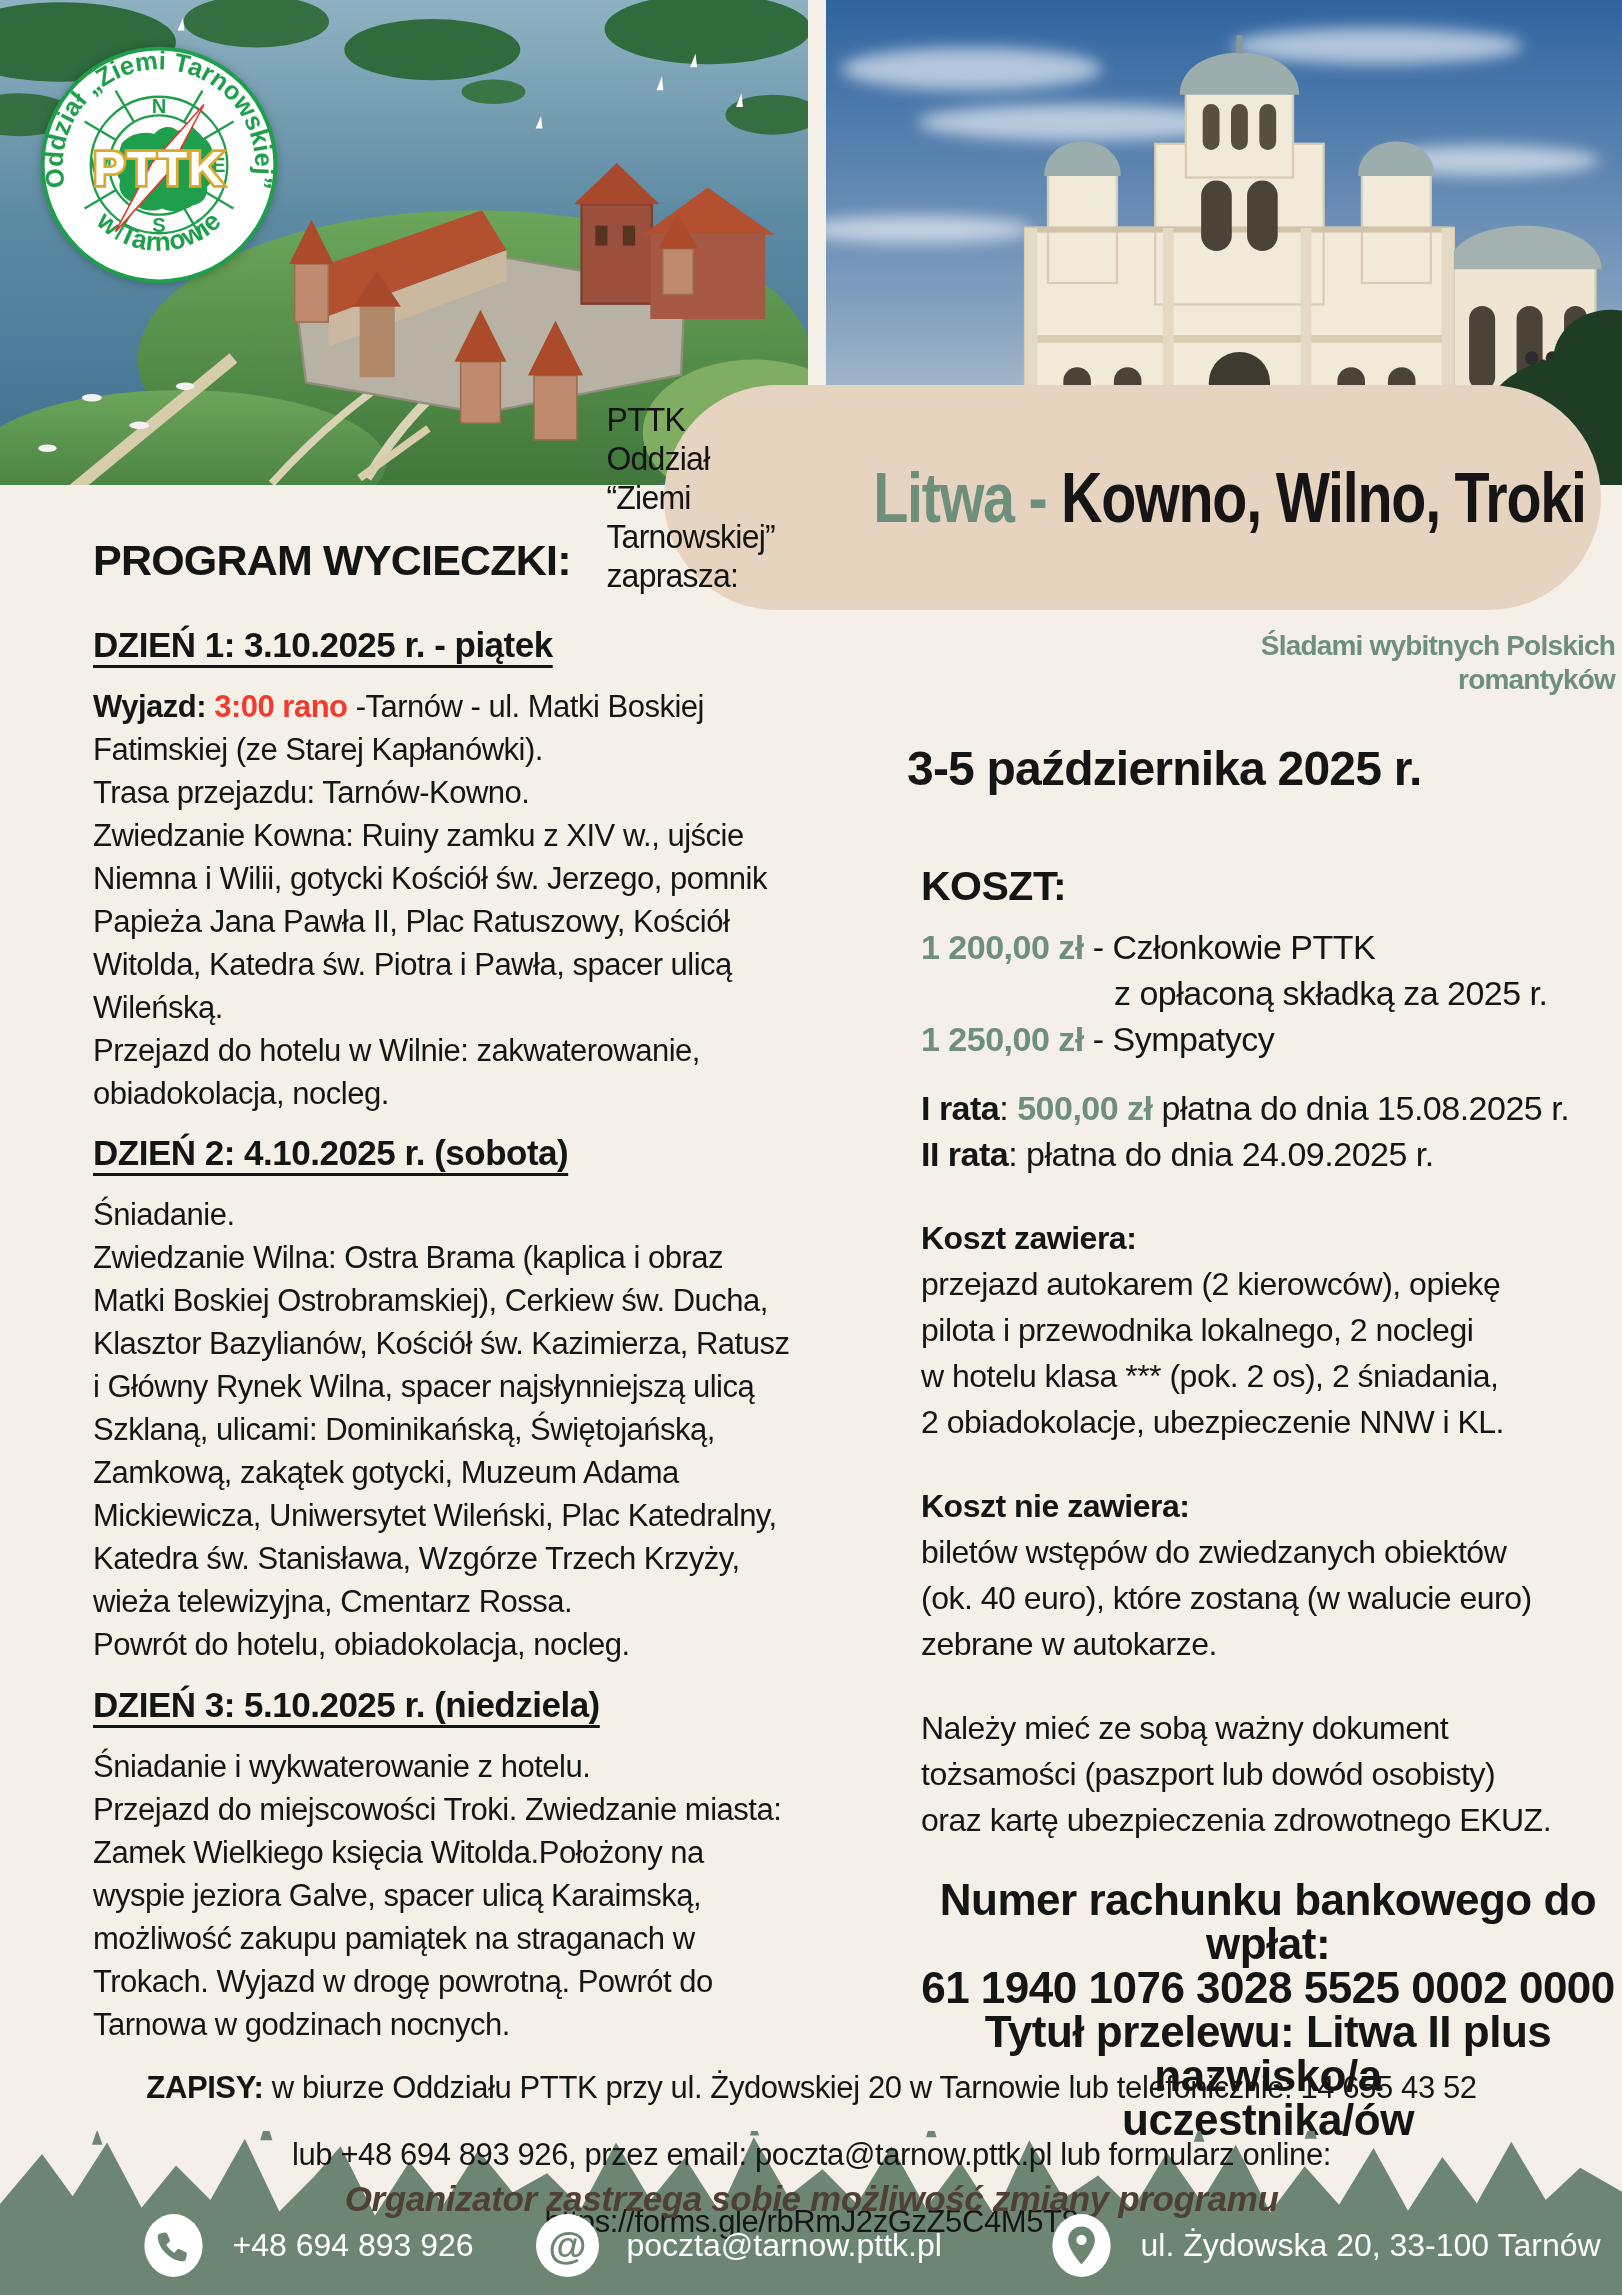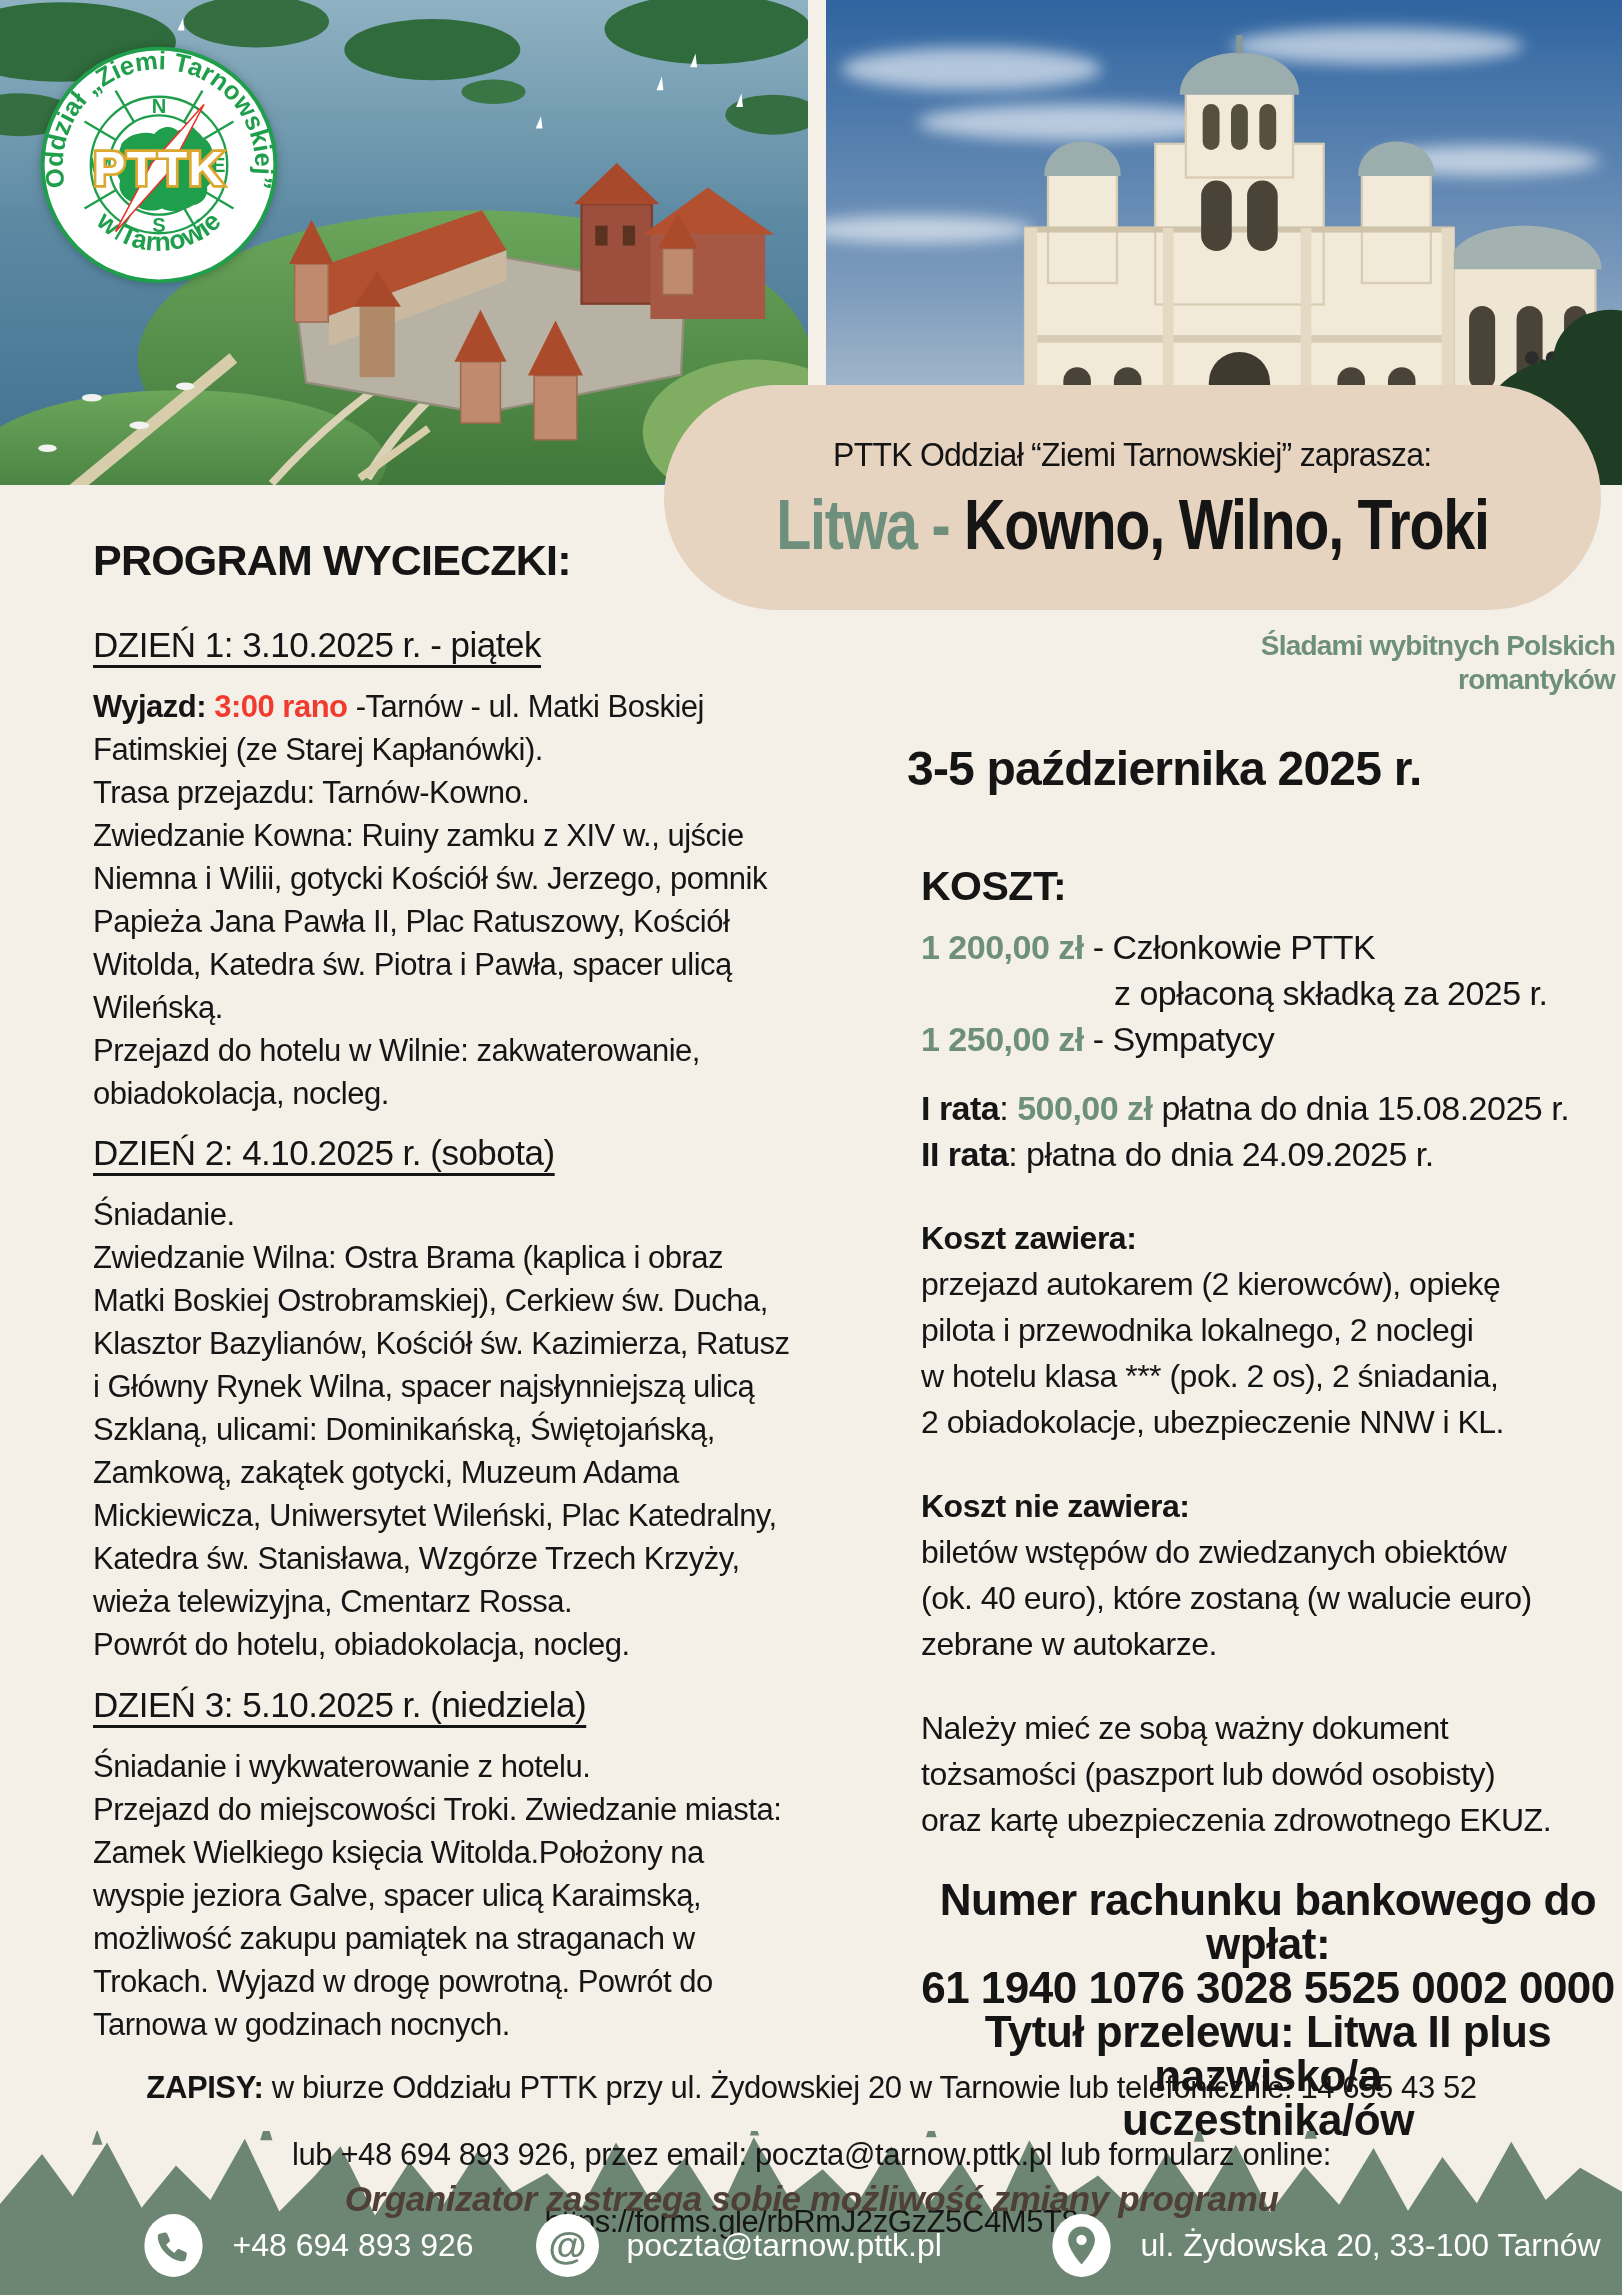--- a/index.html
+++ b/index.html
@@ -15,31 +15,31 @@
   .photo-left{position:absolute;left:0;top:0;width:808px;height:485px;overflow:hidden;}
   .photo-right{position:absolute;left:826px;top:0;width:797px;height:485px;overflow:hidden;}
   .photo-left svg,.photo-right svg{display:block;width:100%;height:100%;}
 
   
   .pttk-logo{position:absolute;left:38px;top:44px;width:242px;height:242px;z-index:4;}
   .pttk-logo svg{width:100%;height:100%;display:block;filter:drop-shadow(0 1.5px 4.6px rgba(0,0,0,.25));}
 
   
   .banner{position:absolute;left:664px;top:385px;width:937px;height:225px;z-index:3;
-    background:var(--beige);border-radius:116px;display:flex;flex-direction:column;
+    background:var(--beige);border-radius:116px;display:flex;
     align-items:center;justify-content:center;gap:15.3px;}
   .banner-kicker{font-size:34px;letter-spacing:-0.8px;transform:scaleX(.94);color:#141414;}
   .banner-title{font-size:70px;font-weight:800;letter-spacing:-1.5px;white-space:nowrap;
     transform:scaleX(.82);line-height:1;}
   .banner-title .accent{color:var(--accent);}
 
   
   .program{position:absolute;left:93px;top:536px;width:774px;letter-spacing:-0.5px;}
   .program-heading{font-size:43px;font-weight:800;letter-spacing:-0.8px;margin:0 0 40px;}
-  .day-heading{font-size:35px;font-weight:400;margin:18.4px 0 20px;
+  .day-heading{font-size:35px;font-weight:700;margin:18.4px 0 20px;
     text-decoration:underline;text-decoration-thickness:3.1px;text-underline-offset:7.7px;}
   .day-body{font-size:31px;line-height:43px;margin:0;white-space:pre-line;}
 
   
   .details{position:absolute;left:890px;top:629px;width:725px;letter-spacing:-0.5px;}
   .tagline{font-size:28px;font-weight:700;color:var(--accent);line-height:1.22;
     white-space:pre-line;letter-spacing:-0.8px;margin:0;text-align:right;}
   .dates{font-size:48px;font-weight:800;letter-spacing:-0.8px;margin:44px 0 0;padding-left:17px;}
   .cost{padding-left:31px;margin-top:67px;}
   .cost-heading{font-size:41px;font-weight:800;margin:0 0 13.8px;}

